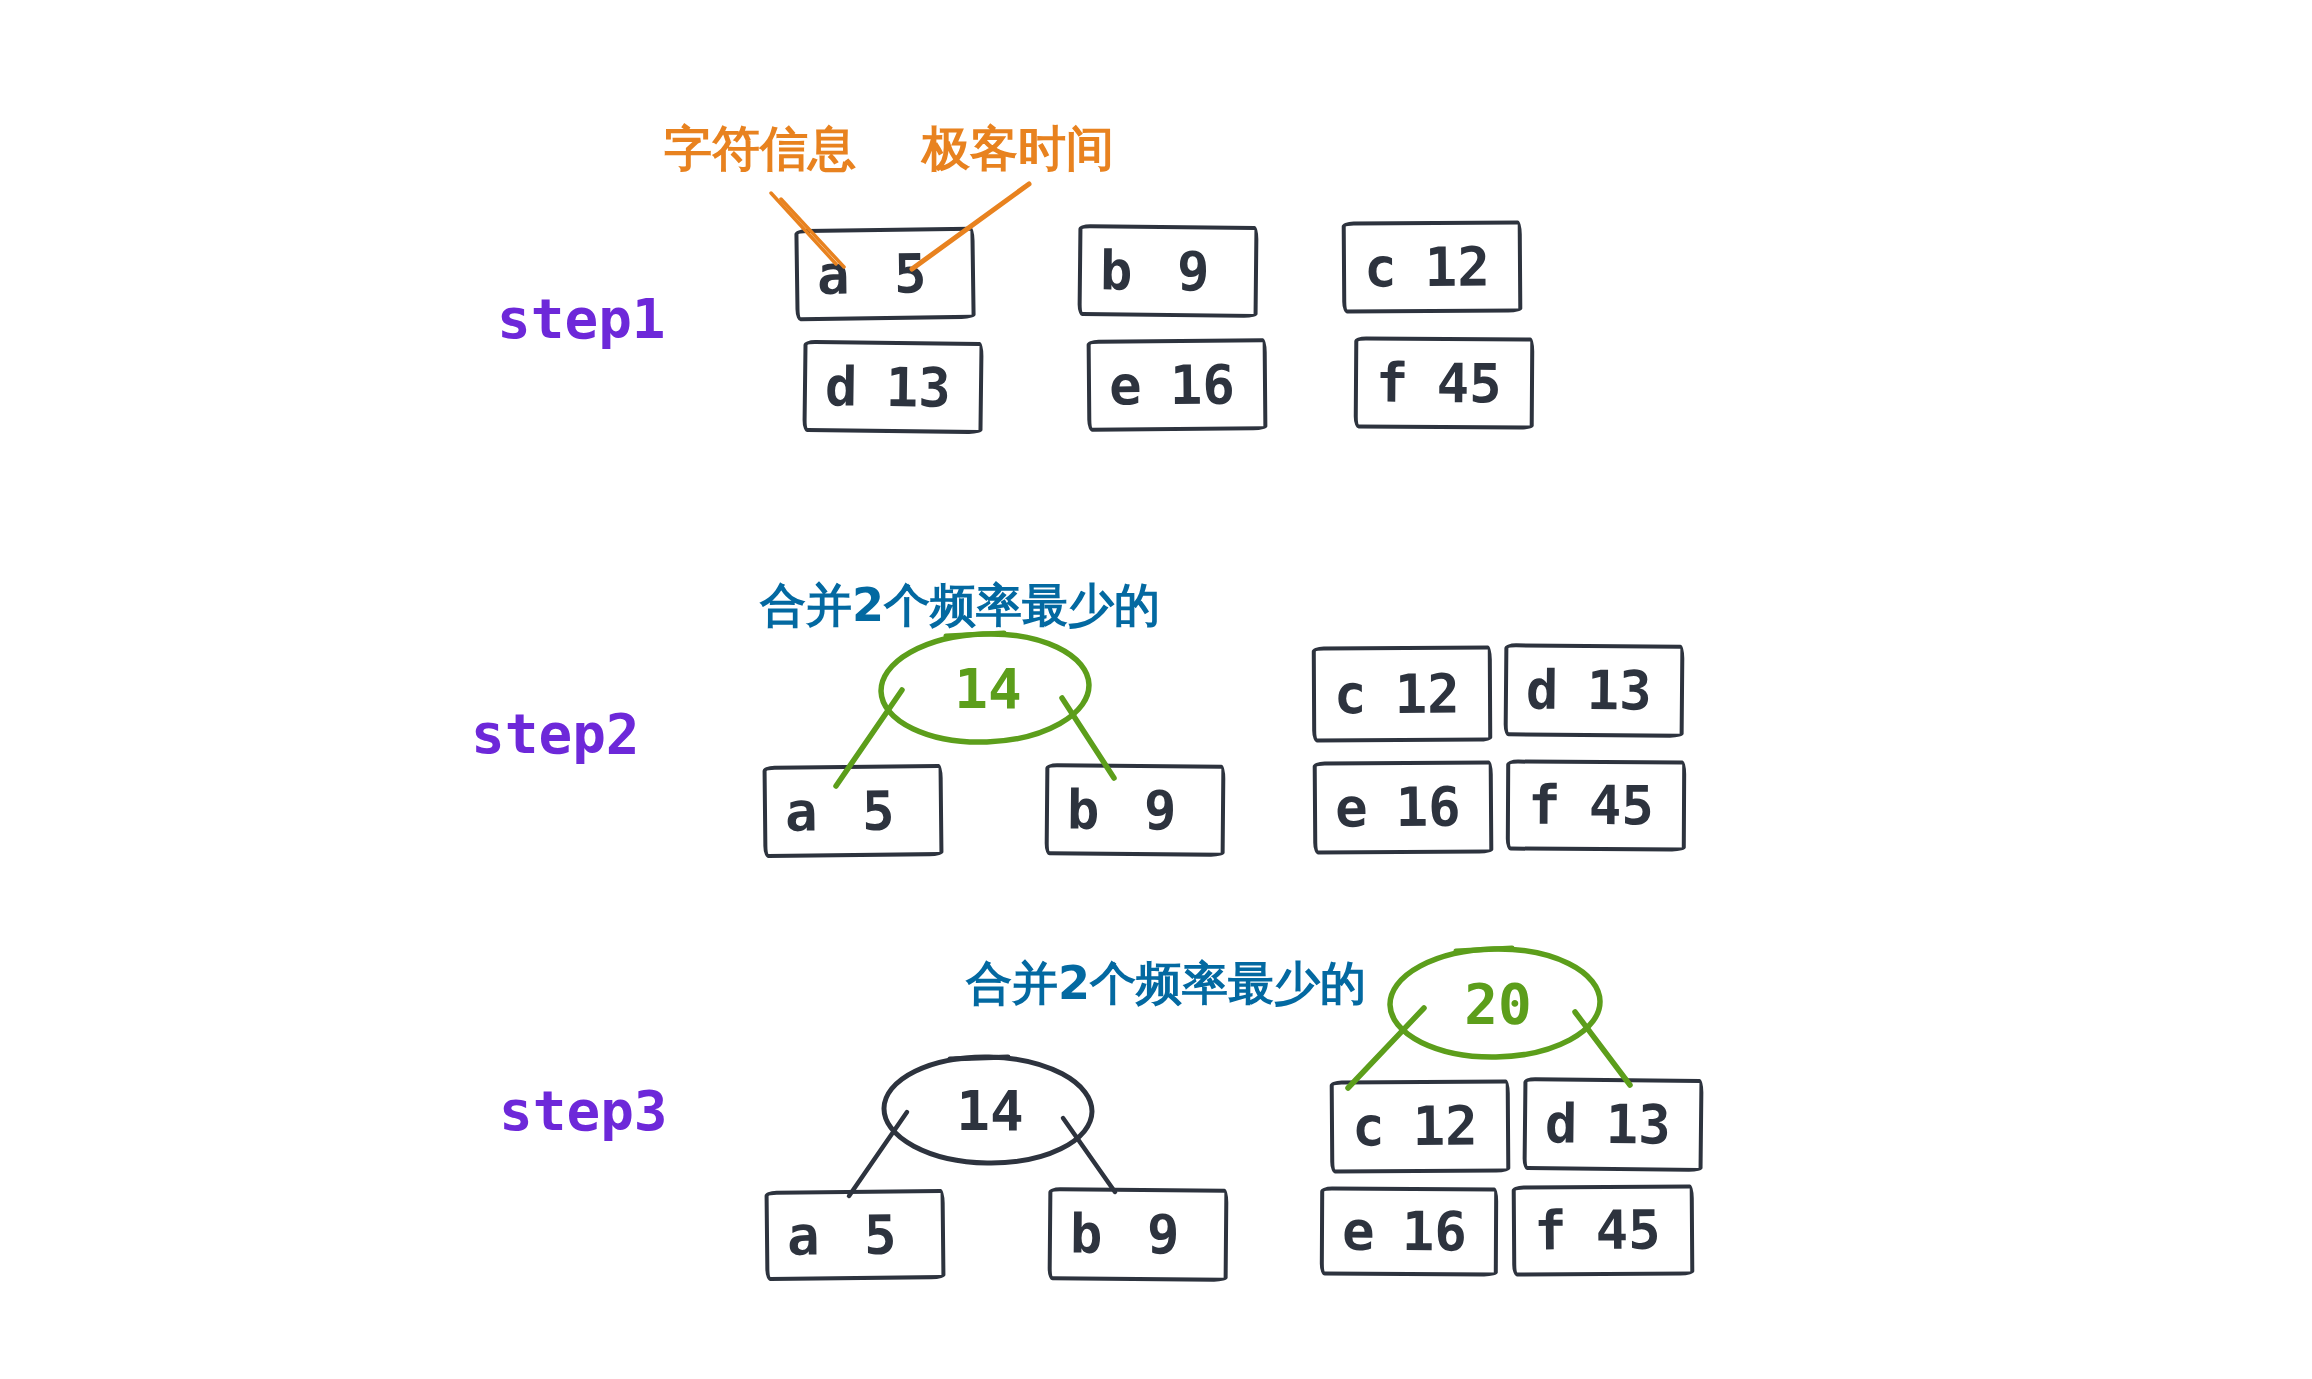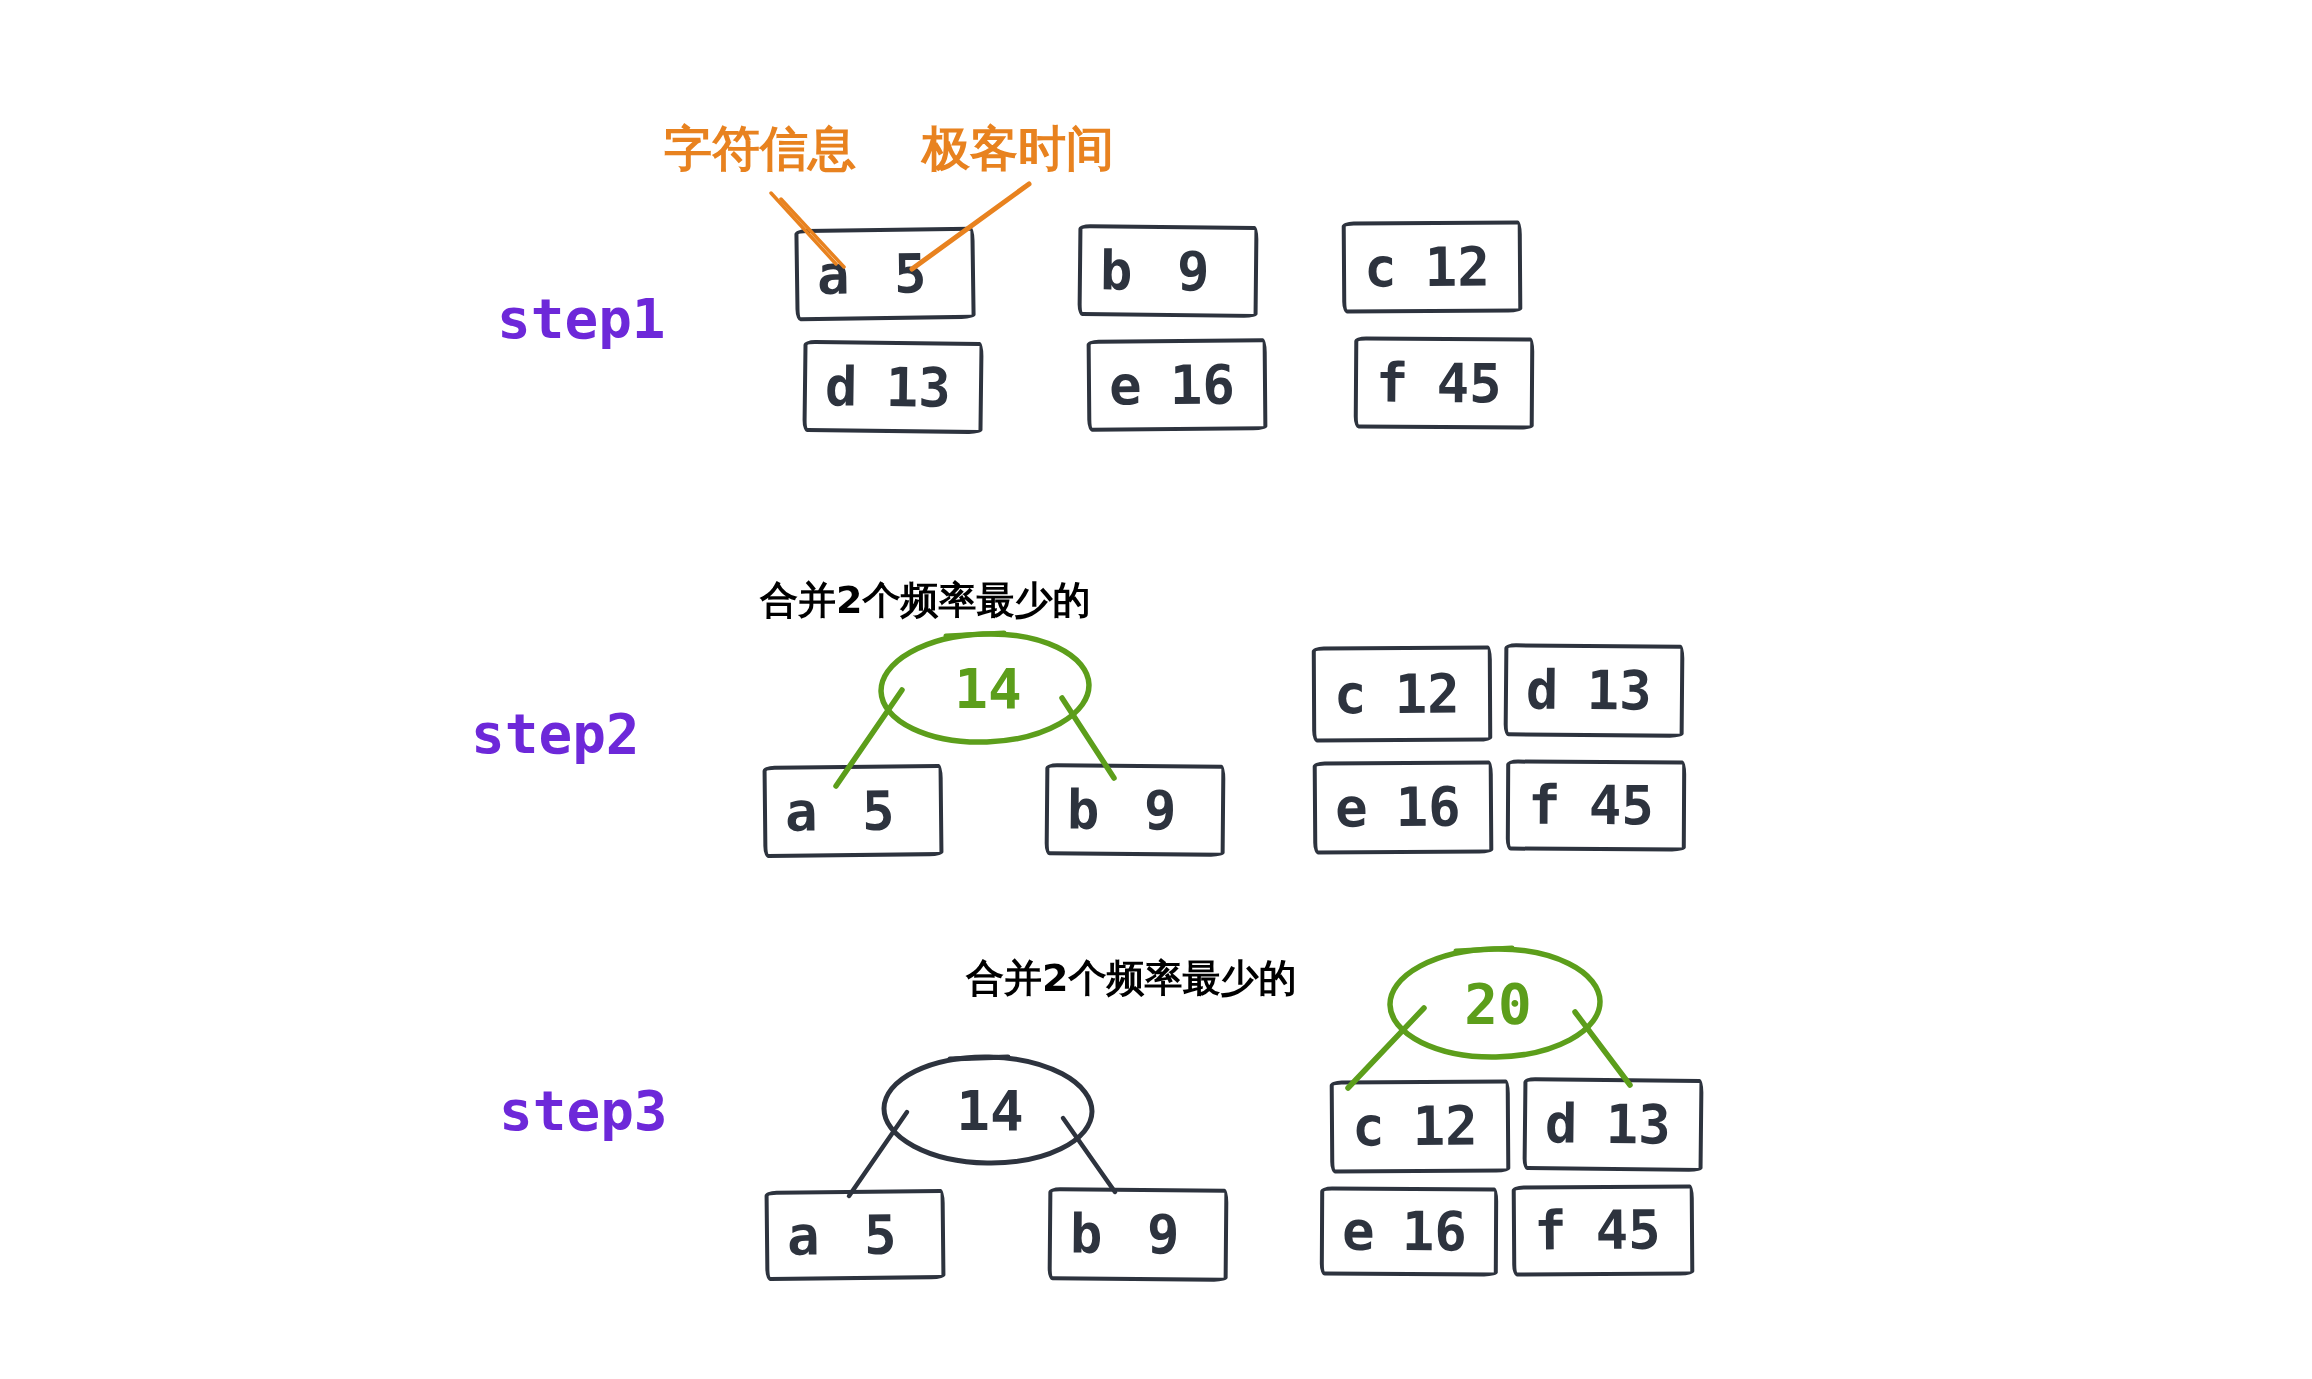--- a/index.html
+++ b/index.html
@@ -20,21 +20,21 @@
   .steplabel{
     position:absolute;color:#6d28d9;z-index:2;
     font-family:"DejaVu Sans Mono","Liberation Mono",monospace;
     font-weight:bold;font-size:56px;line-height:1;
   }
   .cjk{
     position:absolute;font-family:"DejaVu Sans","Liberation Sans",sans-serif;
     font-weight:bold;line-height:1.15;z-index:2;white-space:nowrap;
   }
   .cjk.orange{color:#e8821f;font-size:48px;}
-  .cjk.green{color:#000000;font-size:38px;}
+  .cjk.green{color:#0369a1;font-size:46px;}
   .circleval{
     position:absolute;transform:translate(-50%,-50%);z-index:6;
     font-family:"DejaVu Sans Mono","Liberation Mono",monospace;
     font-weight:bold;font-size:56px;line-height:1;
   }
   .circleval.green{color:#5c9e1b;}
   .circleval.ink{color:#2d333e;}
   #overlay{position:absolute;left:0;top:0;z-index:5;pointer-events:none;}
   .logo{position:absolute;z-index:2;display:flex;align-items:center;}
   .logo-text{

